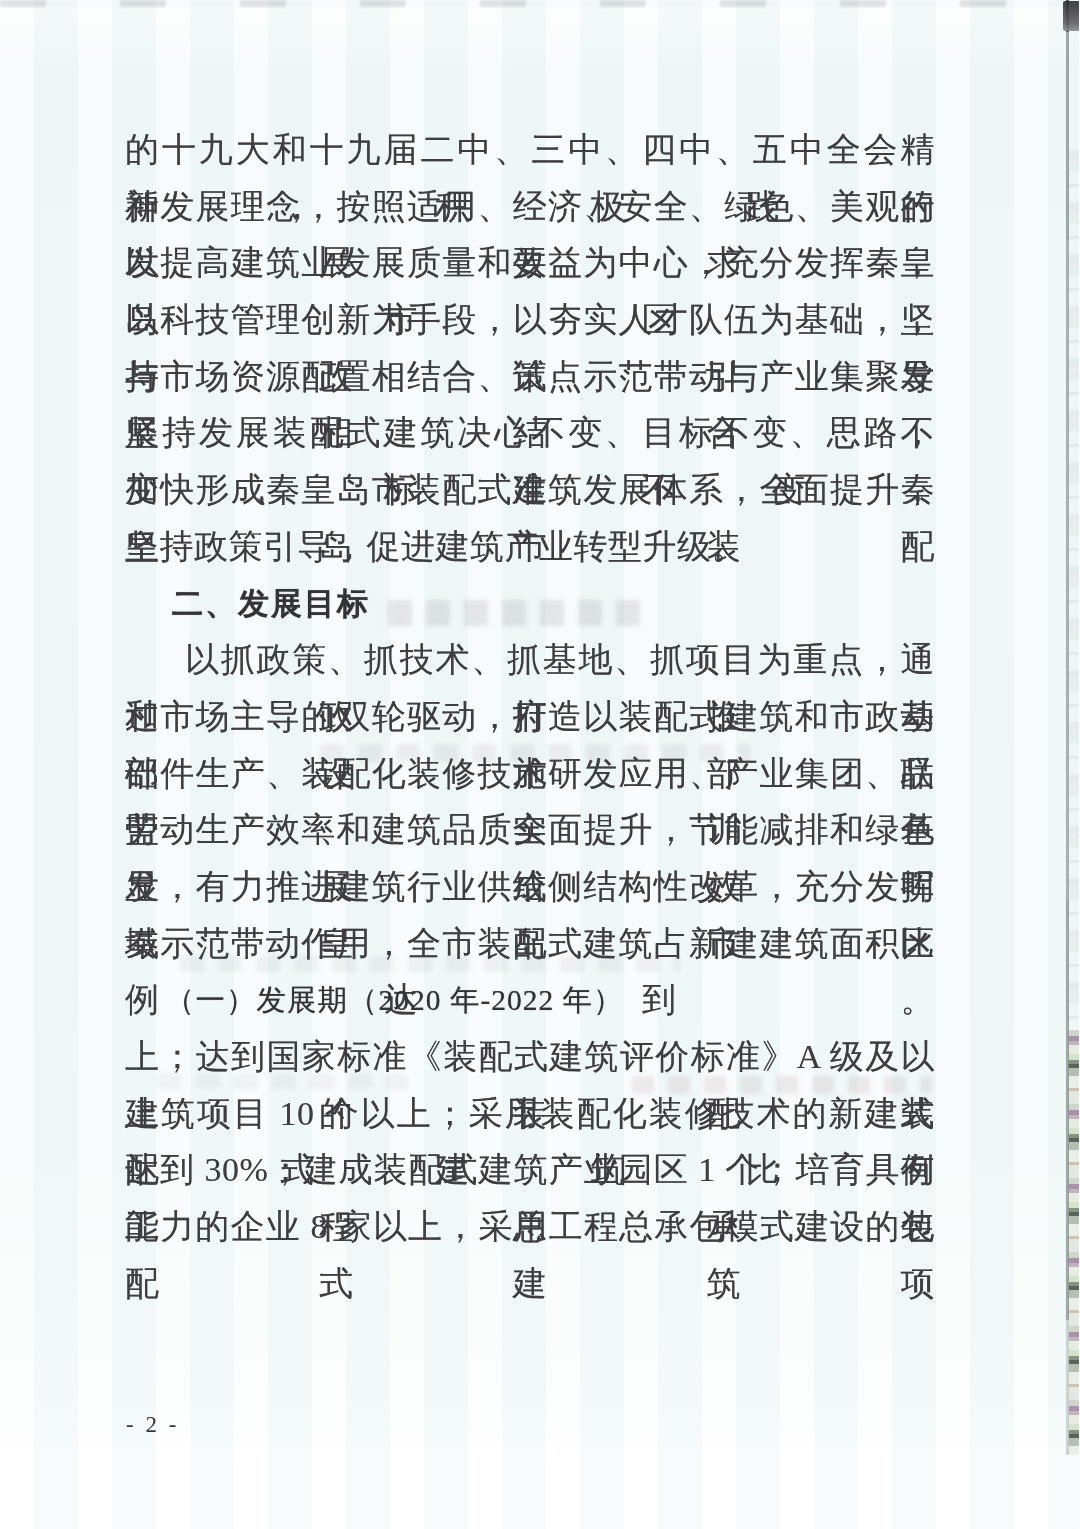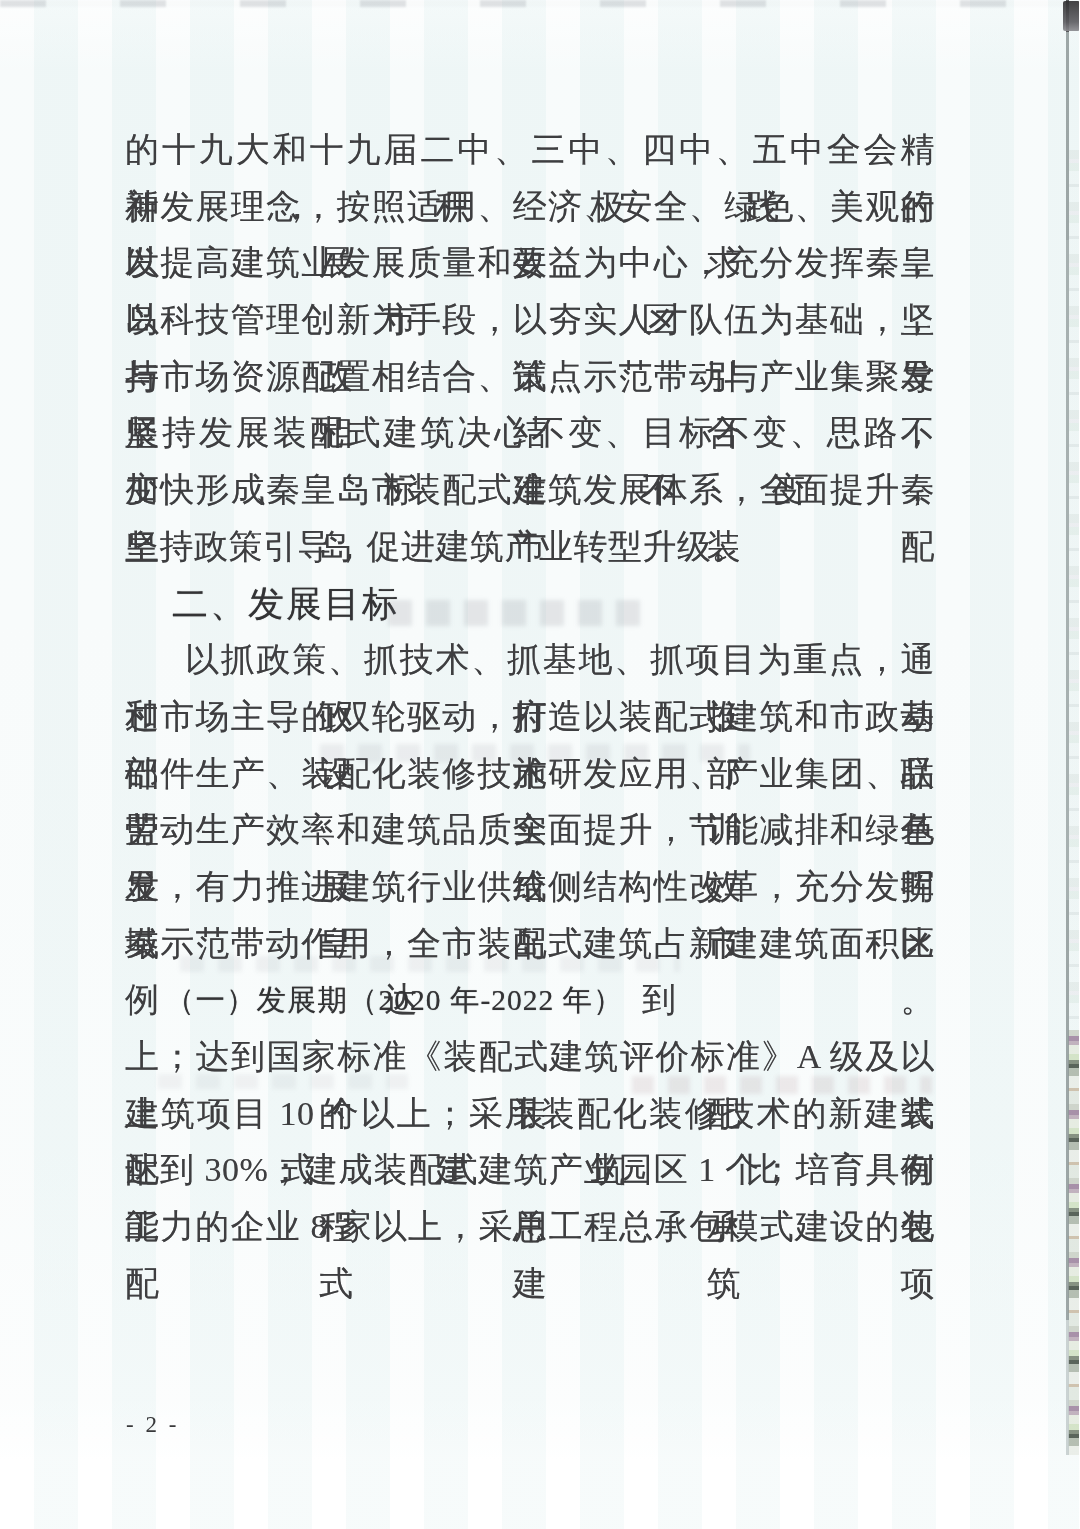--- a/index.html
+++ b/index.html
@@ -30,21 +30,21 @@
   .line{
     height:56.7px;line-height:56.7px;
     font-size:34px;color:#3e3e40;
     text-align:justify;text-align-last:justify;
     letter-spacing:0.5px;
     text-shadow:0 0 0.6px rgba(62,62,64,0.55);
   }
   .line.end{text-align-last:left;}
   .line.indent{text-indent:60px;}
   .line.h1{
-    font-weight:normal;font-size:36px;color:#333335;
+    font-weight:bold;font-size:31px;color:#333335;
     text-align-last:left;text-indent:47px;letter-spacing:2px;
     text-shadow:0 0 0.8px rgba(40,40,42,0.7);
   }
   .line.h2{
     font-weight:normal;font-size:29.5px;color:#333335;
     text-align-last:left;text-indent:40px;letter-spacing:1px;
     text-shadow:0 0 0.8px rgba(40,40,42,0.7);
   }
   .footer{
     position:absolute;left:126px;top:1412px;

